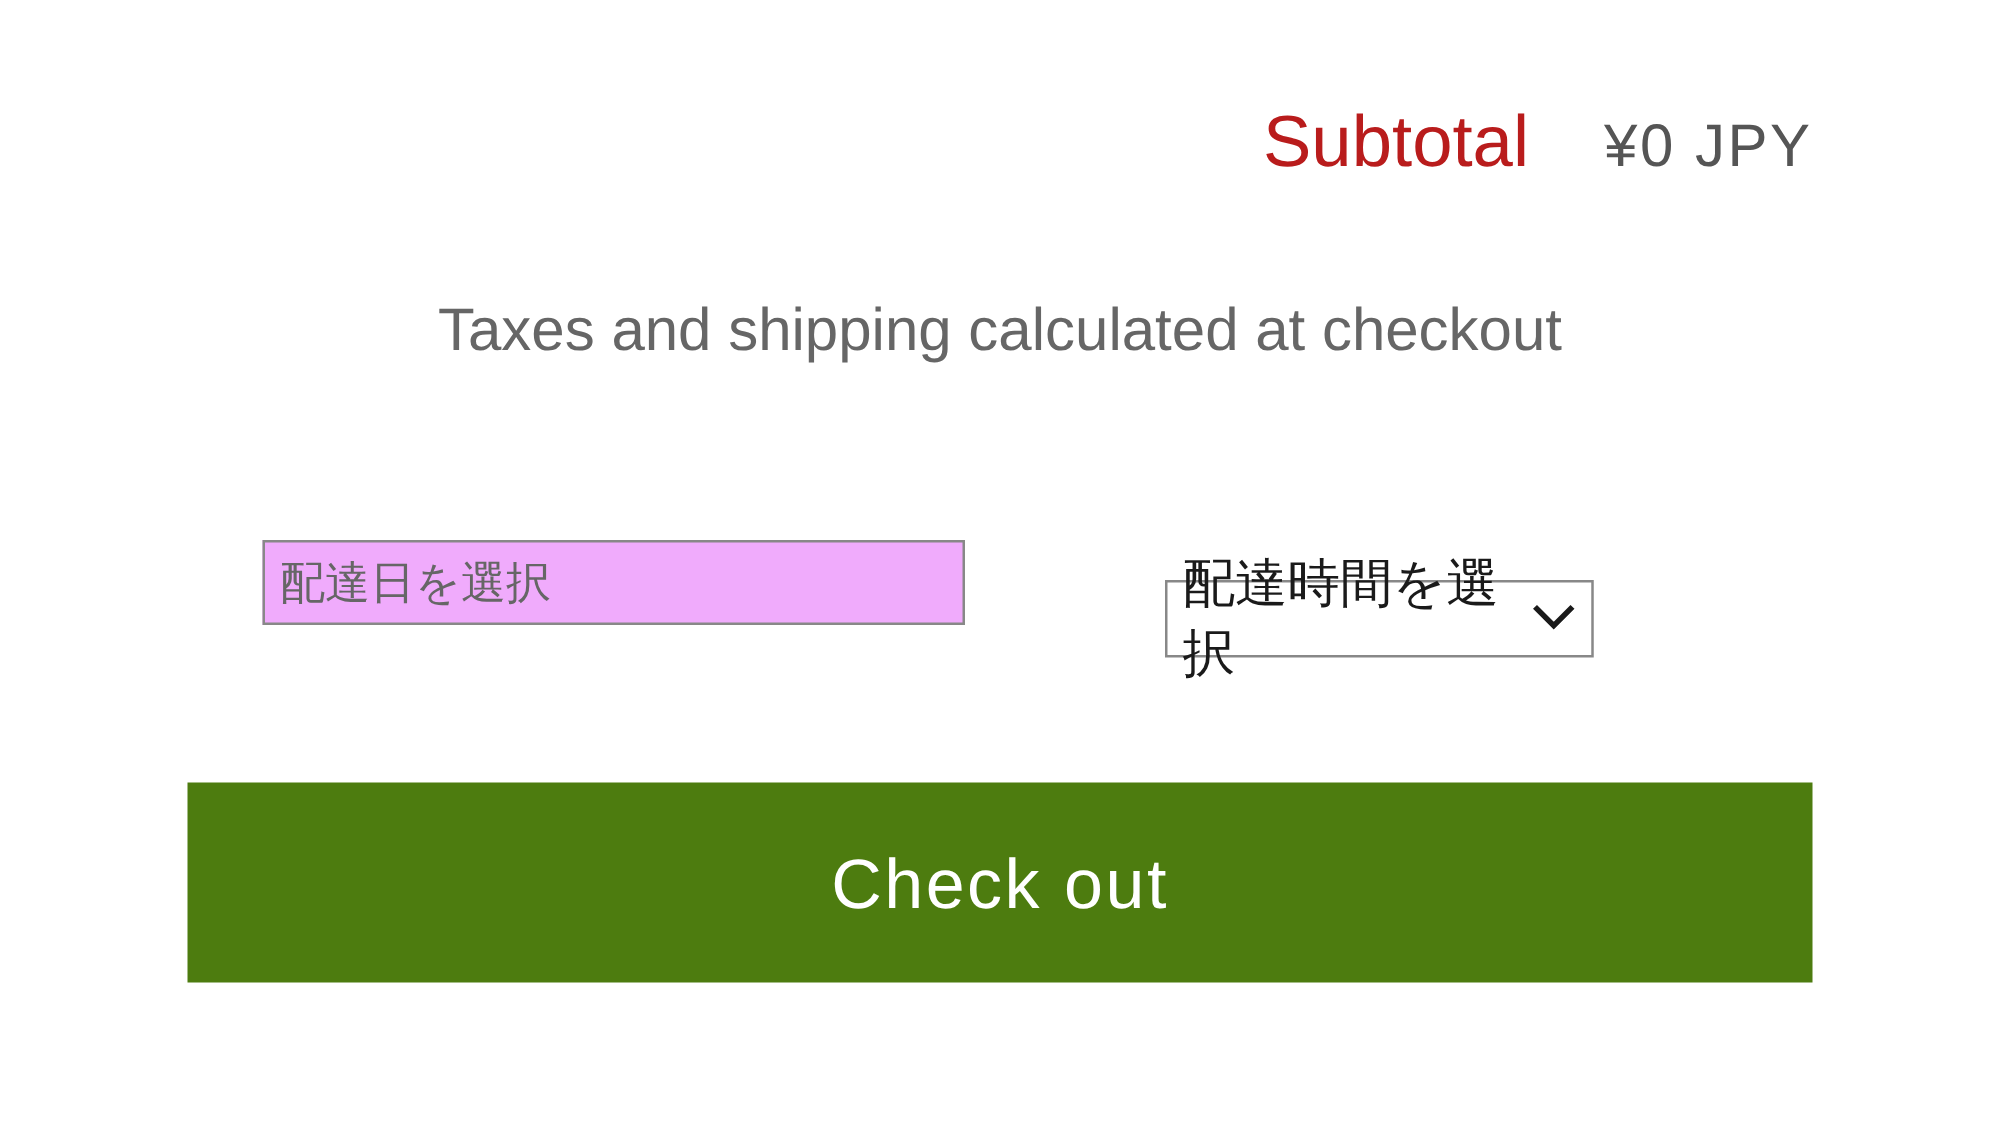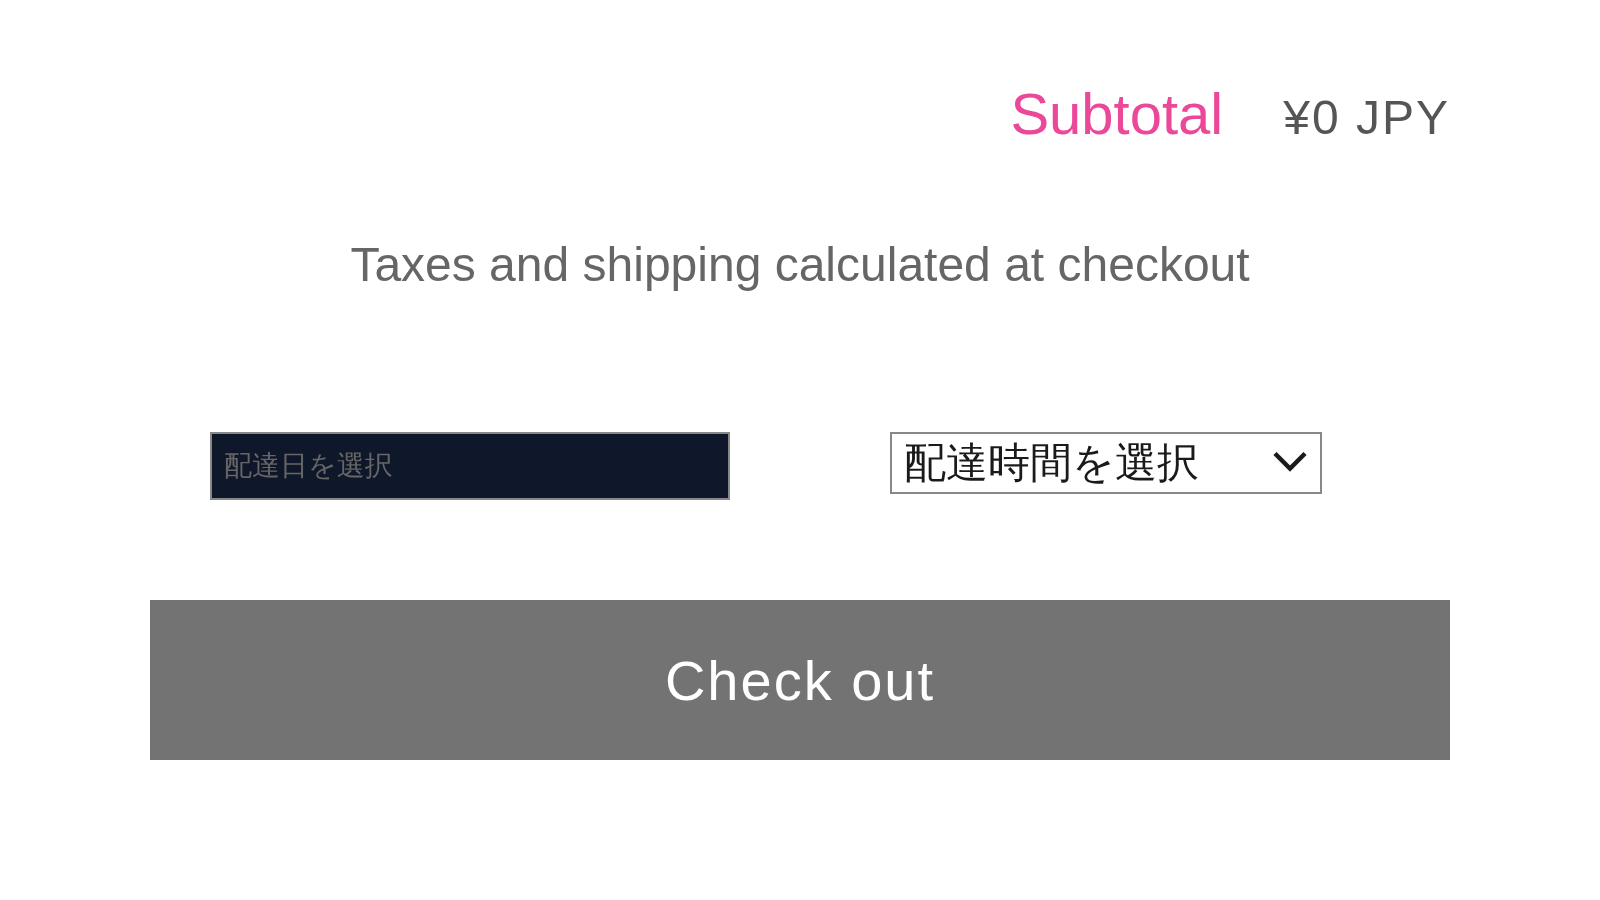--- a/index.html
+++ b/index.html
@@ -19,21 +19,21 @@
     }
     .subtotal-row {
       display: flex;
       justify-content: flex-end;
       align-items: baseline;
       gap: 60px;
       margin-bottom: 90px;
     }
     .subtotal-label {
       font-size: 58px;
-      color: #ec4899;
+      color: #b91c1c;
       font-weight: 400;
     }
     .subtotal-value {
       font-size: 48px;
       color: #555;
       font-weight: 400;
       letter-spacing: 2px;
     }
     .tax-note {
       text-align: center;
@@ -42,58 +42,59 @@
       margin-bottom: 140px;
       font-weight: 400;
     }
     .delivery-row {
       display: flex;
       gap: 160px;
       margin-bottom: 100px;
       padding-left: 60px;
     }
     .date-input {
-      width: 520px;
+      width: 562px;
       height: 68px;
       border: 2px solid #888;
-      font-size: 28px;
+      font-size: 36px;
       padding: 4px 12px;
       color: #666;
       font-family: inherit;
-      background: #0f172a;
+      background: #f0abfc;
     }
     .date-input::placeholder {
       color: #666;
     }
     .time-select {
       display: flex;
       align-items: center;
       justify-content: space-between;
-      width: 432px;
+      width: 343px;
       height: 62px;
       border: 2px solid #888;
       padding: 0 12px;
       cursor: pointer;
       background: #fff;
+      margin-top: 32px;
     }
     .time-select-label {
       font-size: 42px;
       color: #1a1a1a;
     }
     .chevron {
       display: inline-block;
     }
     .chevron svg {
       width: 36px;
       height: 24px;
     }
     .checkout-button {
       width: 100%;
       height: 160px;
-      background: #737373;
+      background: #4d7c0f;
       color: #fff;
       font-size: 56px;
       border: none;
       cursor: pointer;
       font-family: inherit;
       letter-spacing: 2px;
       font-weight: 400;
     }
   </style>
 </head>

